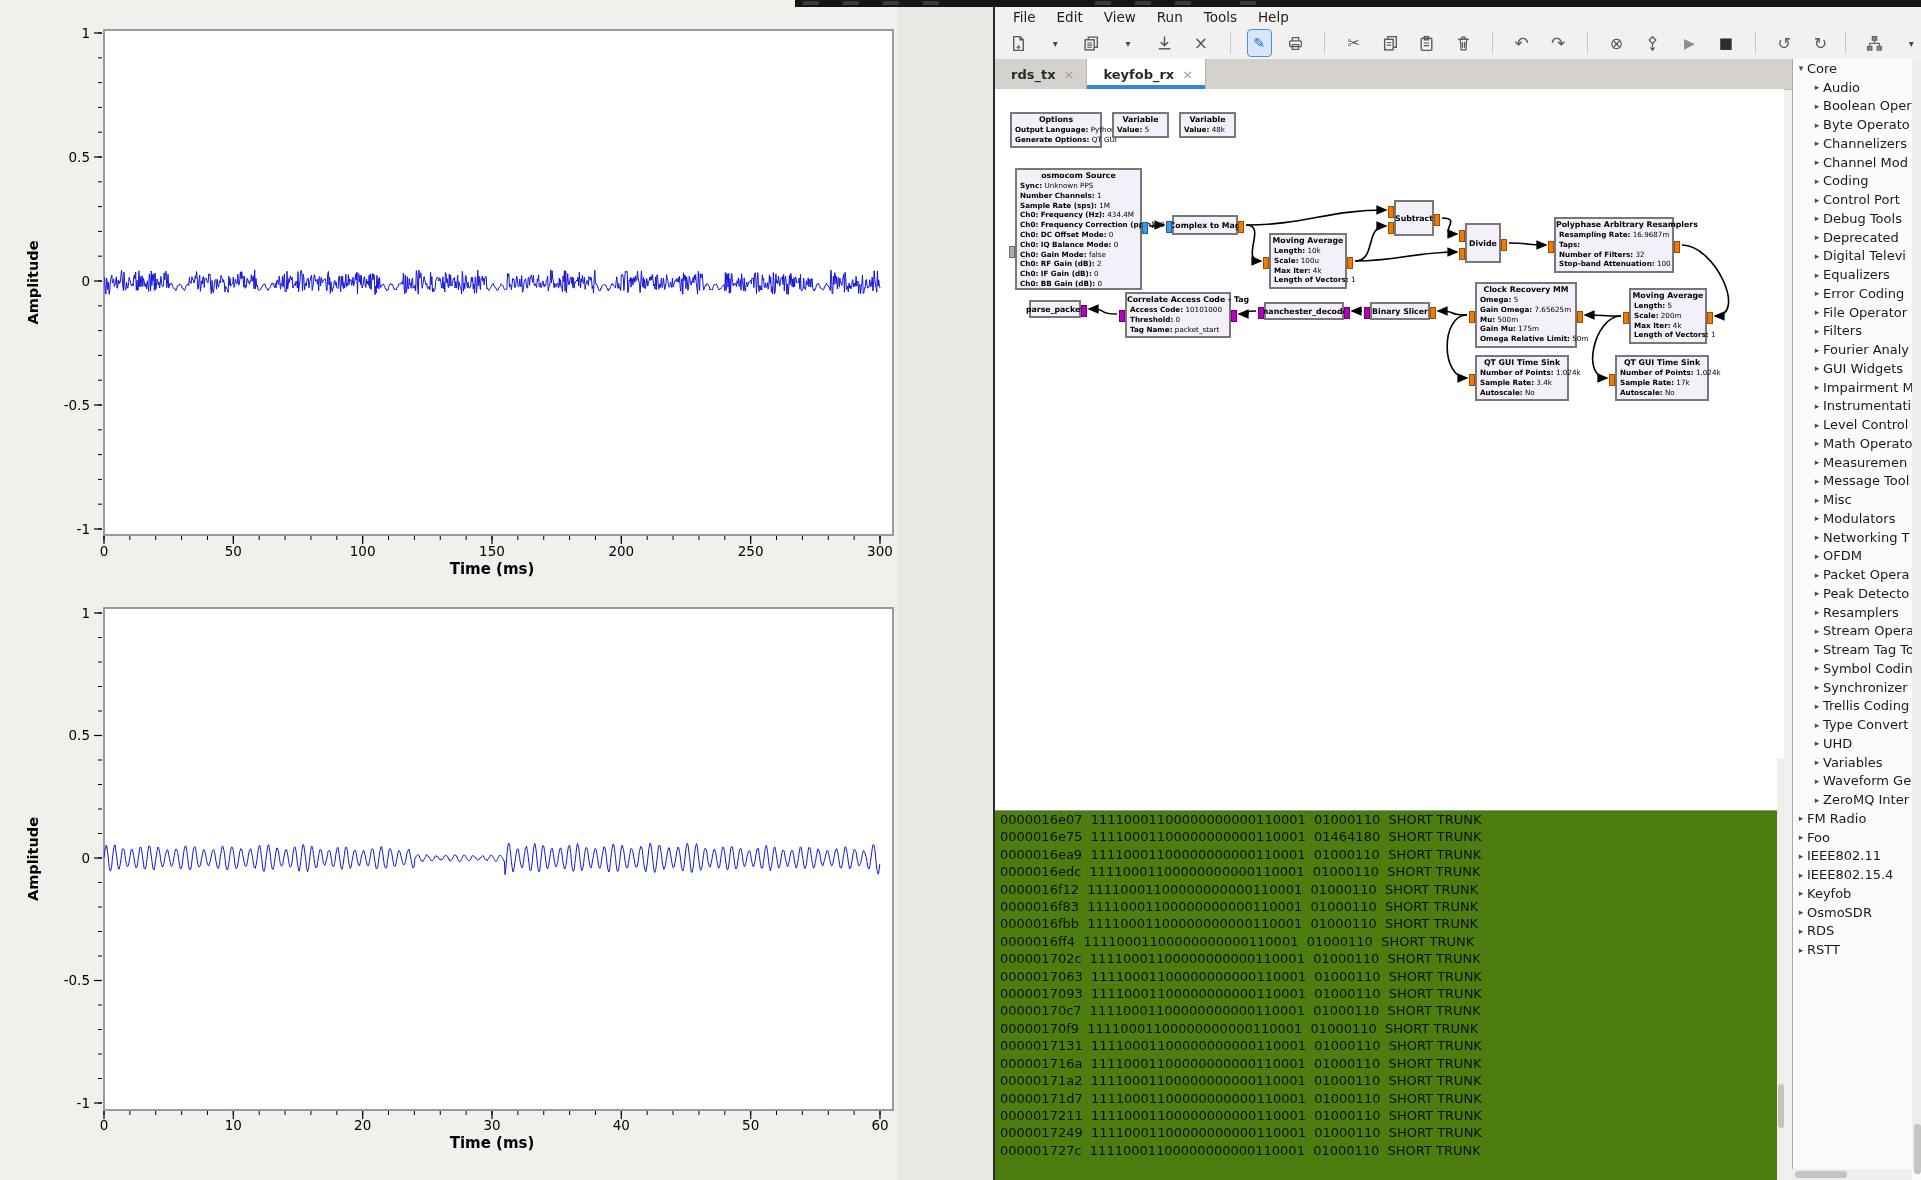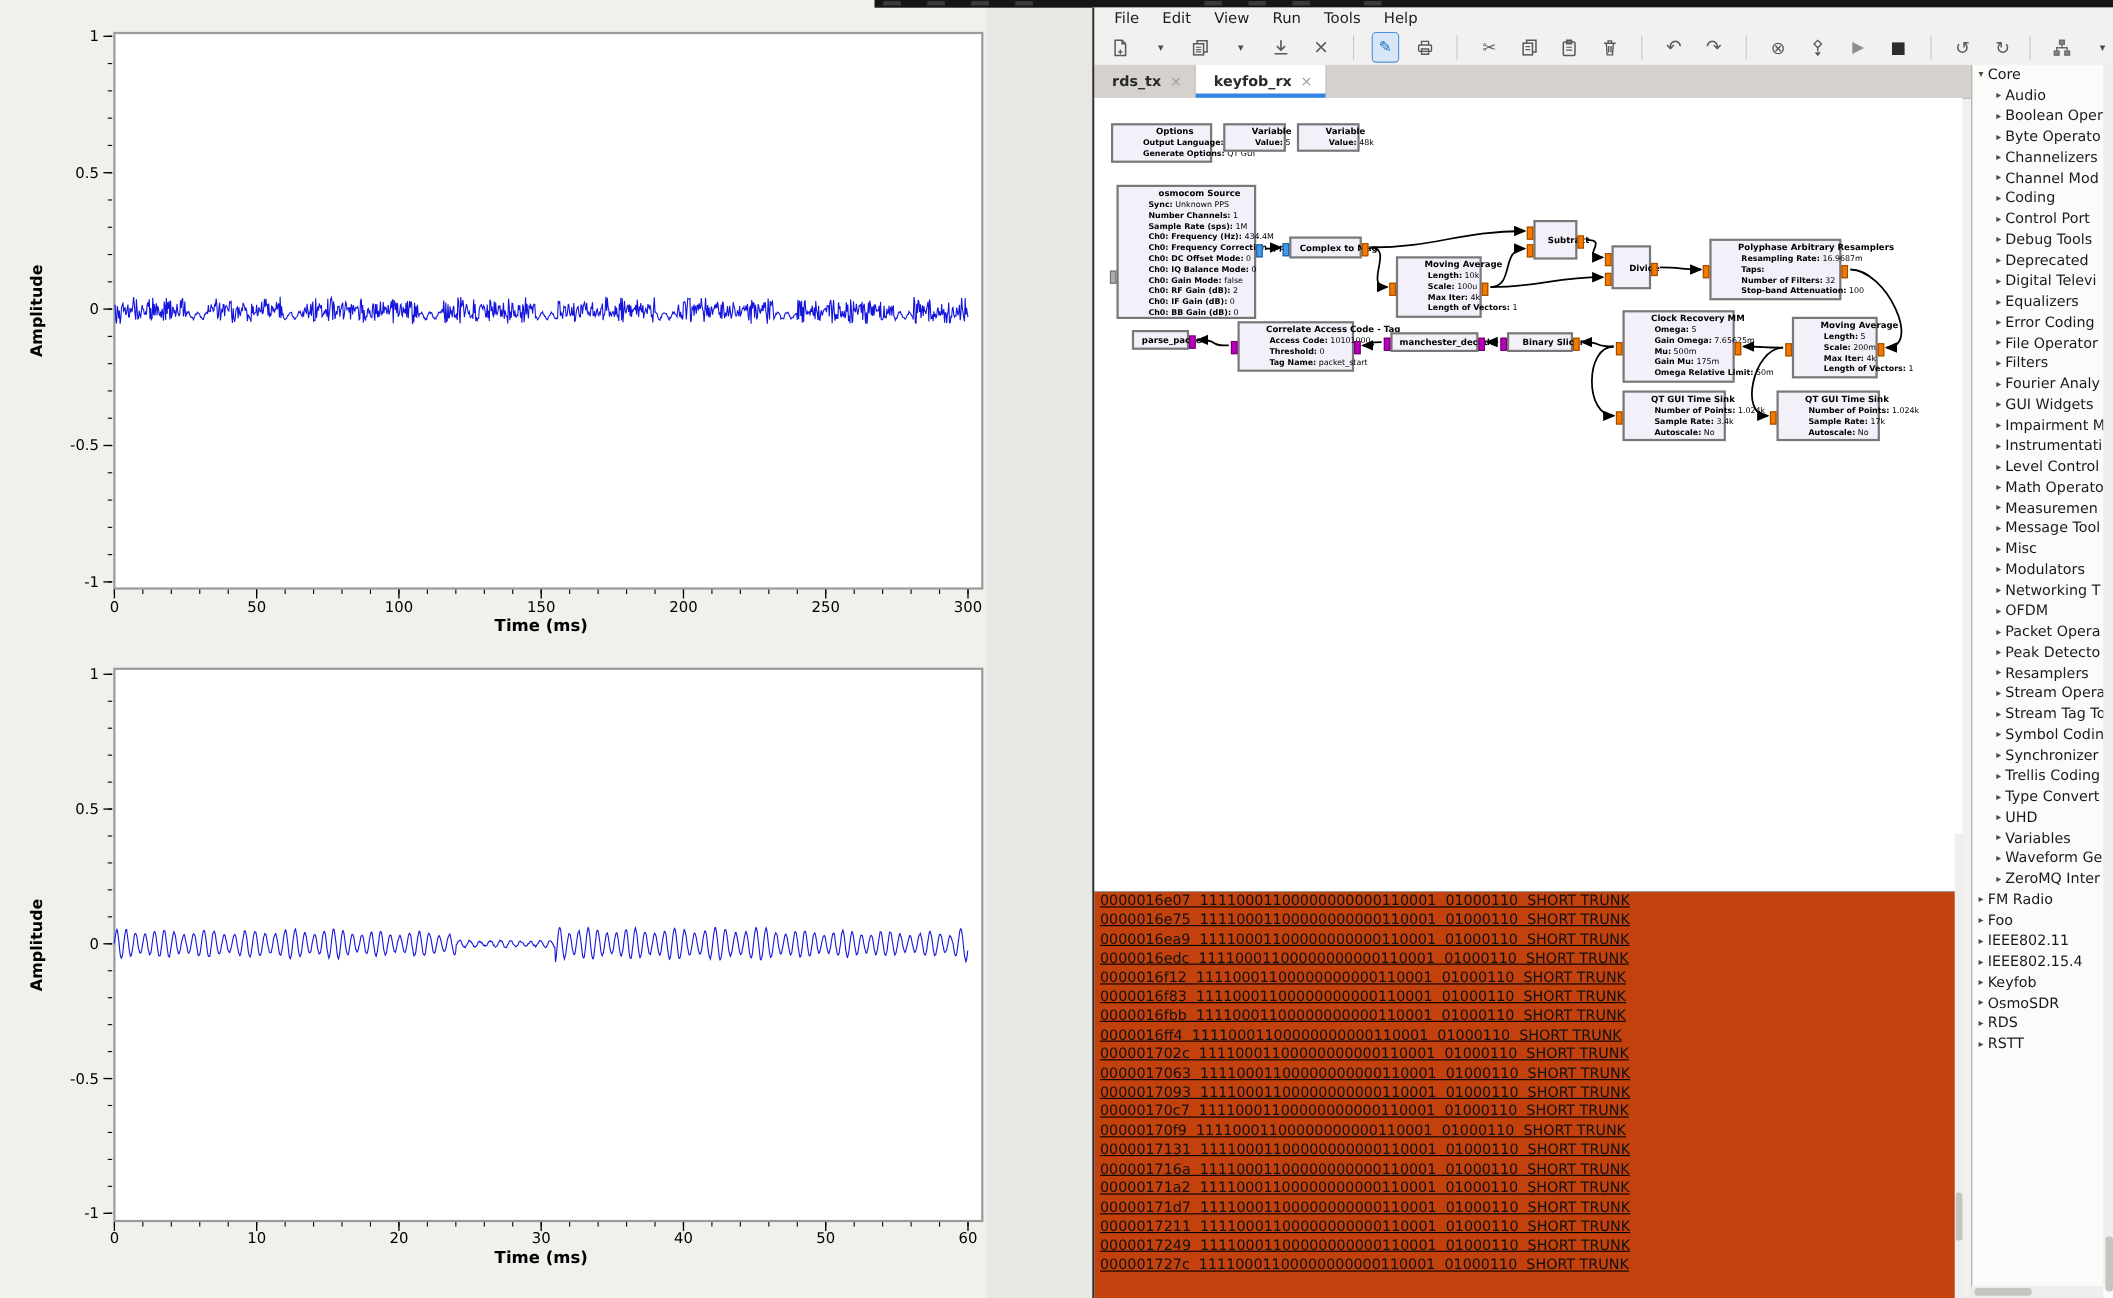--- a/index.html
+++ b/index.html
@@ -19,28 +19,28 @@
   .tsep{width:1px;height:22px;background:#c9c7c4;margin:0 4px;}
   .push{margin-left:auto;}
   #tabbar{position:absolute;left:0;top:52px;width:797px;height:30px;background:#d5d2ce;border-bottom:1px solid #c2bfbb;display:flex;}
   .tab{position:relative;height:30px;display:flex;align-items:center;gap:8px;padding:0 12px 0 16px;font-size:13px;font-weight:bold;color:#2a2a2a;border-right:1px solid #b9b6b2;box-sizing:border-box;}
   .tab .x{color:#9a9a9a;font-weight:normal;font-size:13px;}
   .tab.active{background:#ffffff;}
   .tab.active::after{content:"";position:absolute;left:0;bottom:0;width:100%;height:4px;background:#3584e4;}
   #canvas{position:absolute;left:0;top:82px;width:789px;height:721px;background:#ffffff;overflow:hidden;}
   #wires{position:absolute;left:0;top:0;width:789px;height:721px;}
   
-  .block{position:absolute;background:#f3f0fa;border:2px solid #787878;box-sizing:border-box;color:#000;padding-left:24px;}
+  .block{position:absolute;background:#f3f0fa;border:2px solid #787878;box-sizing:border-box;color:#000;}
   .block .bt{font-size:7.8px;font-weight:bold;text-align:center;line-height:11px;white-space:nowrap;}
   .block .bp{font-size:7.2px;line-height:9.8px;padding:0 3px;white-space:nowrap;}
   .block .bp b{font-weight:bold;}
   .block.center{display:flex;align-items:center;justify-content:center;}
   .port{position:absolute;width:6px;height:12px;box-sizing:border-box;border:1px solid #555;}
   
-  #console{position:absolute;left:0;top:803px;width:789px;height:370px;background:#c2410c;border-top:1px solid #999;overflow:hidden;text-decoration:underline;}
+  #console{position:absolute;left:0;top:803px;width:789px;height:370px;background:#4d7c0f;border-top:1px solid #999;overflow:hidden;}
   .cline{font-family:"DejaVu Sans","Liberation Sans",sans-serif;font-size:13px;line-height:17.4px;color:#111;white-space:pre;padding-left:5px;}
   
   #library{position:absolute;left:797px;top:52px;width:131px;height:1121px;background:#fbfbfa;border-left:1px solid #aaa7a3;overflow:hidden;}
   .librow{height:18.75px;display:flex;align-items:center;font-size:13px;color:#1a1a1a;white-space:nowrap;overflow:hidden;}
   .librow .tri{font-size:9px;color:#4a4a4a;width:12px;text-align:center;flex:0 0 12px;}
   
   .sbv{position:absolute;background:#efeeec;}
   .sbh{position:absolute;background:#efeeec;}
   .sbhandle{position:absolute;background:#c6c4c1;border-radius:3px;}
   svg text{font-family:"DejaVu Sans",sans-serif;}
@@ -503,21 +503,21 @@
           <div class="block center" style="left: 375px; top: 213px; width: 60px; height: 18px;">
             <div class="bt">Binary Slicer</div>
             <div class="port" style="top: 3px; left: -8px; background: rgb(187, 0, 187); border-color: rgb(109, 0, 109);"></div>
             <div class="port" style="top: 3px; right: -8px; background: rgb(245, 121, 0); border-color: rgb(156, 78, 0);"></div>
           </div>
         </div>
     </div>
 
     <div id="console">
         <div class="cline">0000016e07  11110001100000000000110001  01000110  SHORT TRUNK</div>
-        <div class="cline">0000016e75  11110001100000000000110001  01000110  SHORT TRUNK</div>
+        <div class="cline">0000016e75  11110001100000000000110001  01464180  SHORT TRUNK</div>
         <div class="cline">0000016ea9  11110001100000000000110001  01000110  SHORT TRUNK</div>
         <div class="cline">0000016edc  11110001100000000000110001  01000110  SHORT TRUNK</div>
         <div class="cline">0000016f12  11110001100000000000110001  01000110  SHORT TRUNK</div>
         <div class="cline">0000016f83  11110001100000000000110001  01000110  SHORT TRUNK</div>
         <div class="cline">0000016fbb  11110001100000000000110001  01000110  SHORT TRUNK</div>
         <div class="cline">0000016ff4  11110001100000000000110001  01000110  SHORT TRUNK</div>
         <div class="cline">000001702c  11110001100000000000110001  01000110  SHORT TRUNK</div>
         <div class="cline">0000017063  11110001100000000000110001  01000110  SHORT TRUNK</div>
         <div class="cline">0000017093  11110001100000000000110001  01000110  SHORT TRUNK</div>
         <div class="cline">00000170c7  11110001100000000000110001  01000110  SHORT TRUNK</div>

